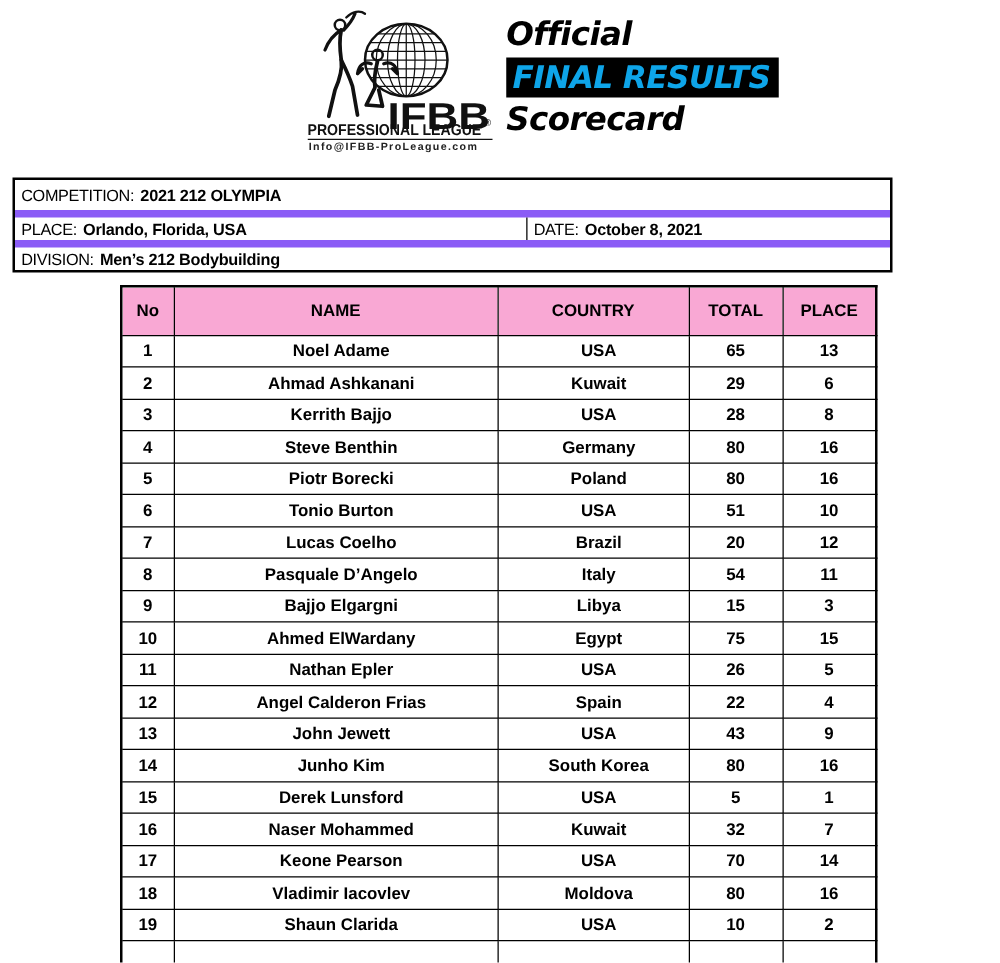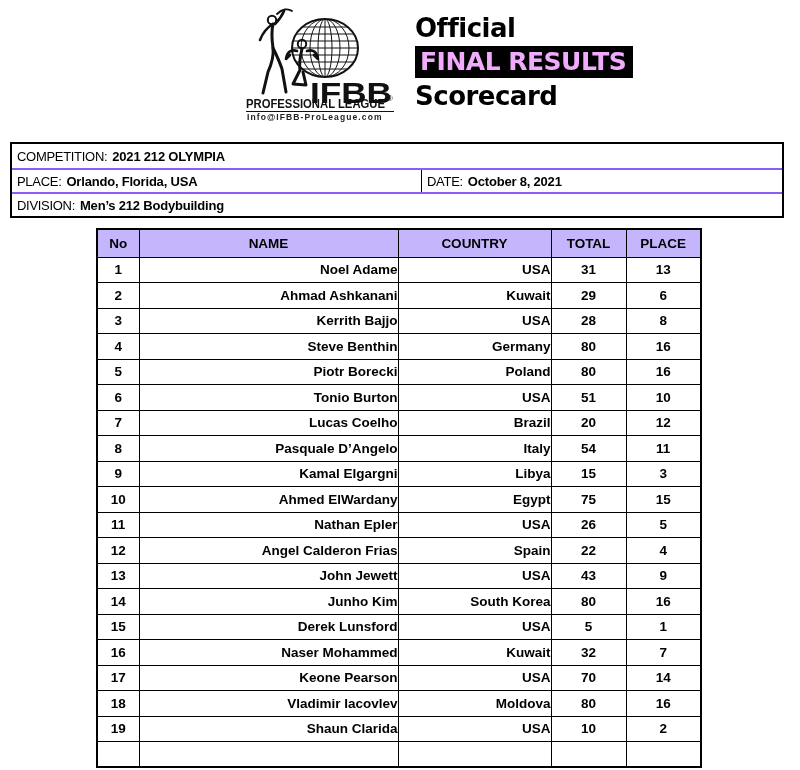--- a/index.html
+++ b/index.html
@@ -2,47 +2,47 @@
 <html><head>
 <meta charset="utf-8">
 <style>
   * { margin:0; padding:0; box-sizing:border-box; }
   html,body { width:800px; height:770px; overflow:hidden; background:#fff;
     font-family:"Liberation Sans", sans-serif; color:#000; }
   body { position:relative; }
 
   
   .logo { position:absolute; left:246px; top:6px;text-align:center; }
-  .title-block { position:absolute; left:415px; top:13px;
-    font-family:"DejaVu Sans", sans-serif; font-weight:bold; }
+  .title-block { position:absolute; left:405px; top:13px;
+    font-family:"DejaVu Sans", sans-serif; font-weight:bold;font-style:italic; }
   .title-line { font-size:26px; line-height:31px; letter-spacing:-0.5px; }
-  .title-hl { display:inline-block; background:#000; color:#f0abfc;
+  .title-hl { display:inline-block; background:#000; color:#0ea5e9;
     font-size:25px; line-height:29px; padding:1px 7px 2px 5px; margin:2px 0 3px 0;
     letter-spacing:-0.5px; }
 
   
-  .meta-box { position:absolute; left:10px; top:142px; width:774px; height:76px;
+  .meta-box { position:absolute; left:10px; top:142px; width:704px; height:76px;
     border:2px solid #000; font-size:13px; }
   .meta-row { height:24px; display:flex; align-items:center; }
-  .meta-row + .meta-row { border-top:2px solid #8b5cf6; }
+  .meta-row + .meta-row { border-top:6px solid #8b5cf6; }
   .meta-cell { display:flex; align-items:center; height:100%; padding-left:5px; }
   .meta-cell.place { width:410px; border-right:1px solid #000; }
   .meta-cell.grow { flex:1; }
   .meta-label { letter-spacing:-0.3px; margin-right:5px; white-space:nowrap; }
   .meta-value { font-weight:bold; letter-spacing:-0.2px; white-space:nowrap; }
 
   
   .results { position:absolute; left:96px; top:228px; }
   table { border-collapse:collapse; table-layout:fixed; width:604px;
     border:2px solid #000; }
   th, td { border:1px solid #000; font-weight:bold; font-size:13.5px;
     overflow:hidden; white-space:nowrap; }
-  th { height:28px; background:#c4b5fd; text-align:center; }
+  th { height:39px; background:#f9a8d4; text-align:center; }
   td { height:25.5px; text-align:center; }
-  td.c-name, td.c-country { text-align:right; padding-left:9px;margin-top:33px; }
+  td.c-name, td.c-country { text-align:center; padding-left:9px;margin-top:33px; }
   col.w-no { width:42px; } col.w-name { width:259px; }
   col.w-country { width:153px; } col.w-total { width:75px; }
   col.w-place { width:75px; }
 </style>
 </head>
 <body>
 
 <div class="logo">
   <svg width="150" height="116" viewBox="0 0 150 116">
     <defs>
@@ -137,21 +137,21 @@
         <th>COUNTRY</th>
         <th>TOTAL</th>
         <th>PLACE</th>
       </tr>
     </thead>
     <tbody>
         <tr>
           <td class="c-no">1</td>
           <td class="c-name">Noel Adame</td>
           <td class="c-country">USA</td>
-          <td class="c-total">31</td>
+          <td class="c-total">65</td>
           <td class="c-place">13</td>
         </tr>
         <tr>
           <td class="c-no">2</td>
           <td class="c-name">Ahmad Ashkanani</td>
           <td class="c-country">Kuwait</td>
           <td class="c-total">29</td>
           <td class="c-place">6</td>
         </tr>
         <tr>
@@ -191,21 +191,21 @@
         </tr>
         <tr>
           <td class="c-no">8</td>
           <td class="c-name">Pasquale D’Angelo</td>
           <td class="c-country">Italy</td>
           <td class="c-total">54</td>
           <td class="c-place">11</td>
         </tr>
         <tr>
           <td class="c-no">9</td>
-          <td class="c-name">Kamal Elgargni</td>
+          <td class="c-name">Bajjo Elgargni</td>
           <td class="c-country">Libya</td>
           <td class="c-total">15</td>
           <td class="c-place">3</td>
         </tr>
         <tr>
           <td class="c-no">10</td>
           <td class="c-name">Ahmed ElWardany</td>
           <td class="c-country">Egypt</td>
           <td class="c-total">75</td>
           <td class="c-place">15</td>

